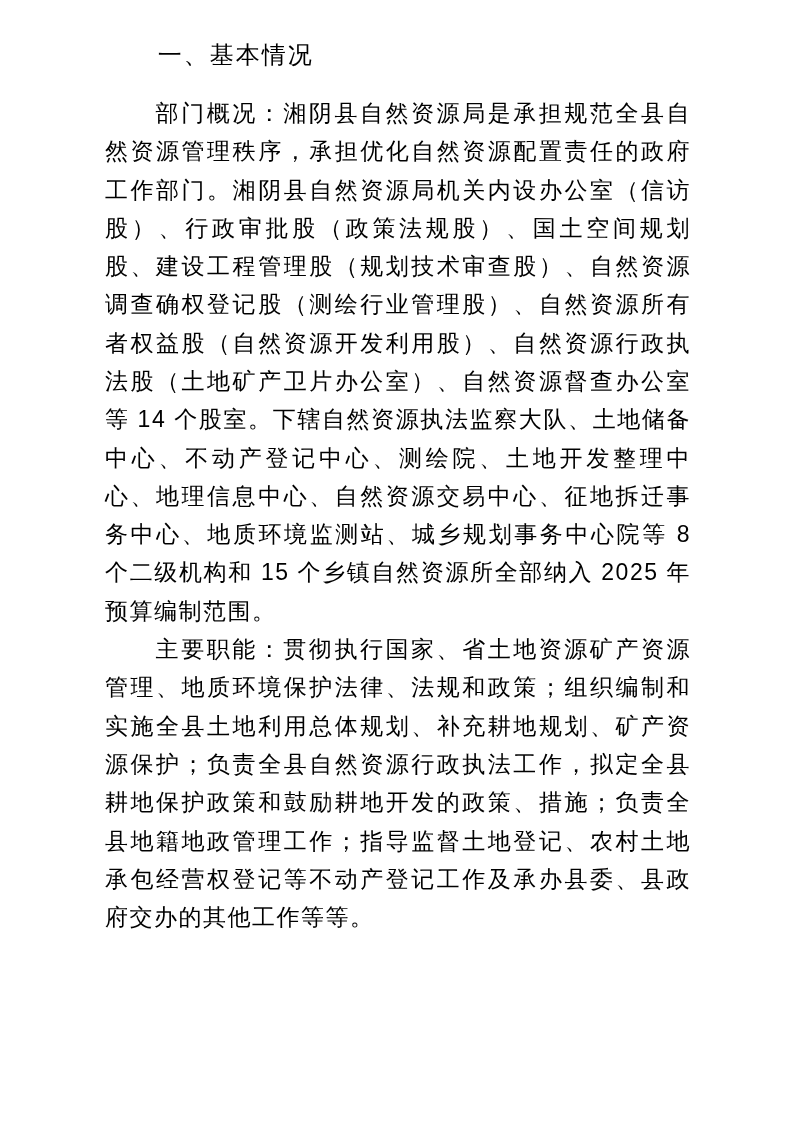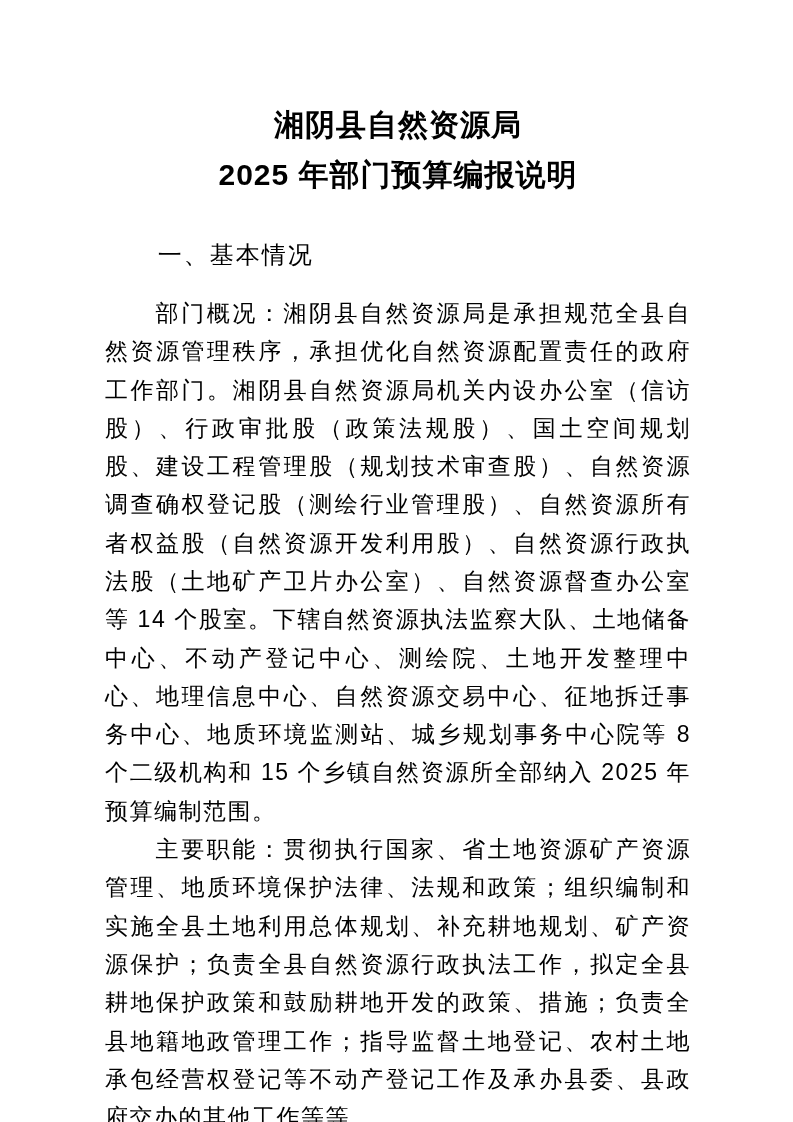--- a/index.html
+++ b/index.html
@@ -56,24 +56,20 @@
     text-indent: 2.2em;
     color: #000000;
   }
 </style>
 </head>
 <body>
 
 <div class="page">
   <div class="content">
 
-    <header class="title-block">
-      <div class="title-line">湘阴县自然资源局</div>
-      <div class="title-line">2025 年部门预算编报说明</div>
-    </header>
 
     <h2 class="section-heading">一、基本情况</h2>
 
     <div class="body-text">
       <p>部门概况：湘阴县自然资源局是承担规范全县自然资源管理秩序，承担优化自然资源配置责任的政府工作部门。湘阴县自然资源局机关内设办公室（信访股）、行政审批股（政策法规股）、国土空间规划股、建设工程管理股（规划技术审查股）、自然资源调查确权登记股（测绘行业管理股）、自然资源所有者权益股（自然资源开发利用股）、自然资源行政执法股（土地矿产卫片办公室）、自然资源督查办公室等 14 个股室。下辖自然资源执法监察大队、土地储备中心、不动产登记中心、测绘院、土地开发整理中心、地理信息中心、自然资源交易中心、征地拆迁事务中心、地质环境监测站、城乡规划事务中心院等 8 个二级机构和 15 个乡镇自然资源所全部纳入 2025 年预算编制范围。</p>
       <p>主要职能：贯彻执行国家、省土地资源矿产资源管理、地质环境保护法律、法规和政策；组织编制和实施全县土地利用总体规划、补充耕地规划、矿产资源保护；负责全县自然资源行政执法工作，拟定全县耕地保护政策和鼓励耕地开发的政策、措施；负责全县地籍地政管理工作；指导监督土地登记、农村土地承包经营权登记等不动产登记工作及承办县委、县政府交办的其他工作等等。</p>
 
     </div>
 
   </div>

